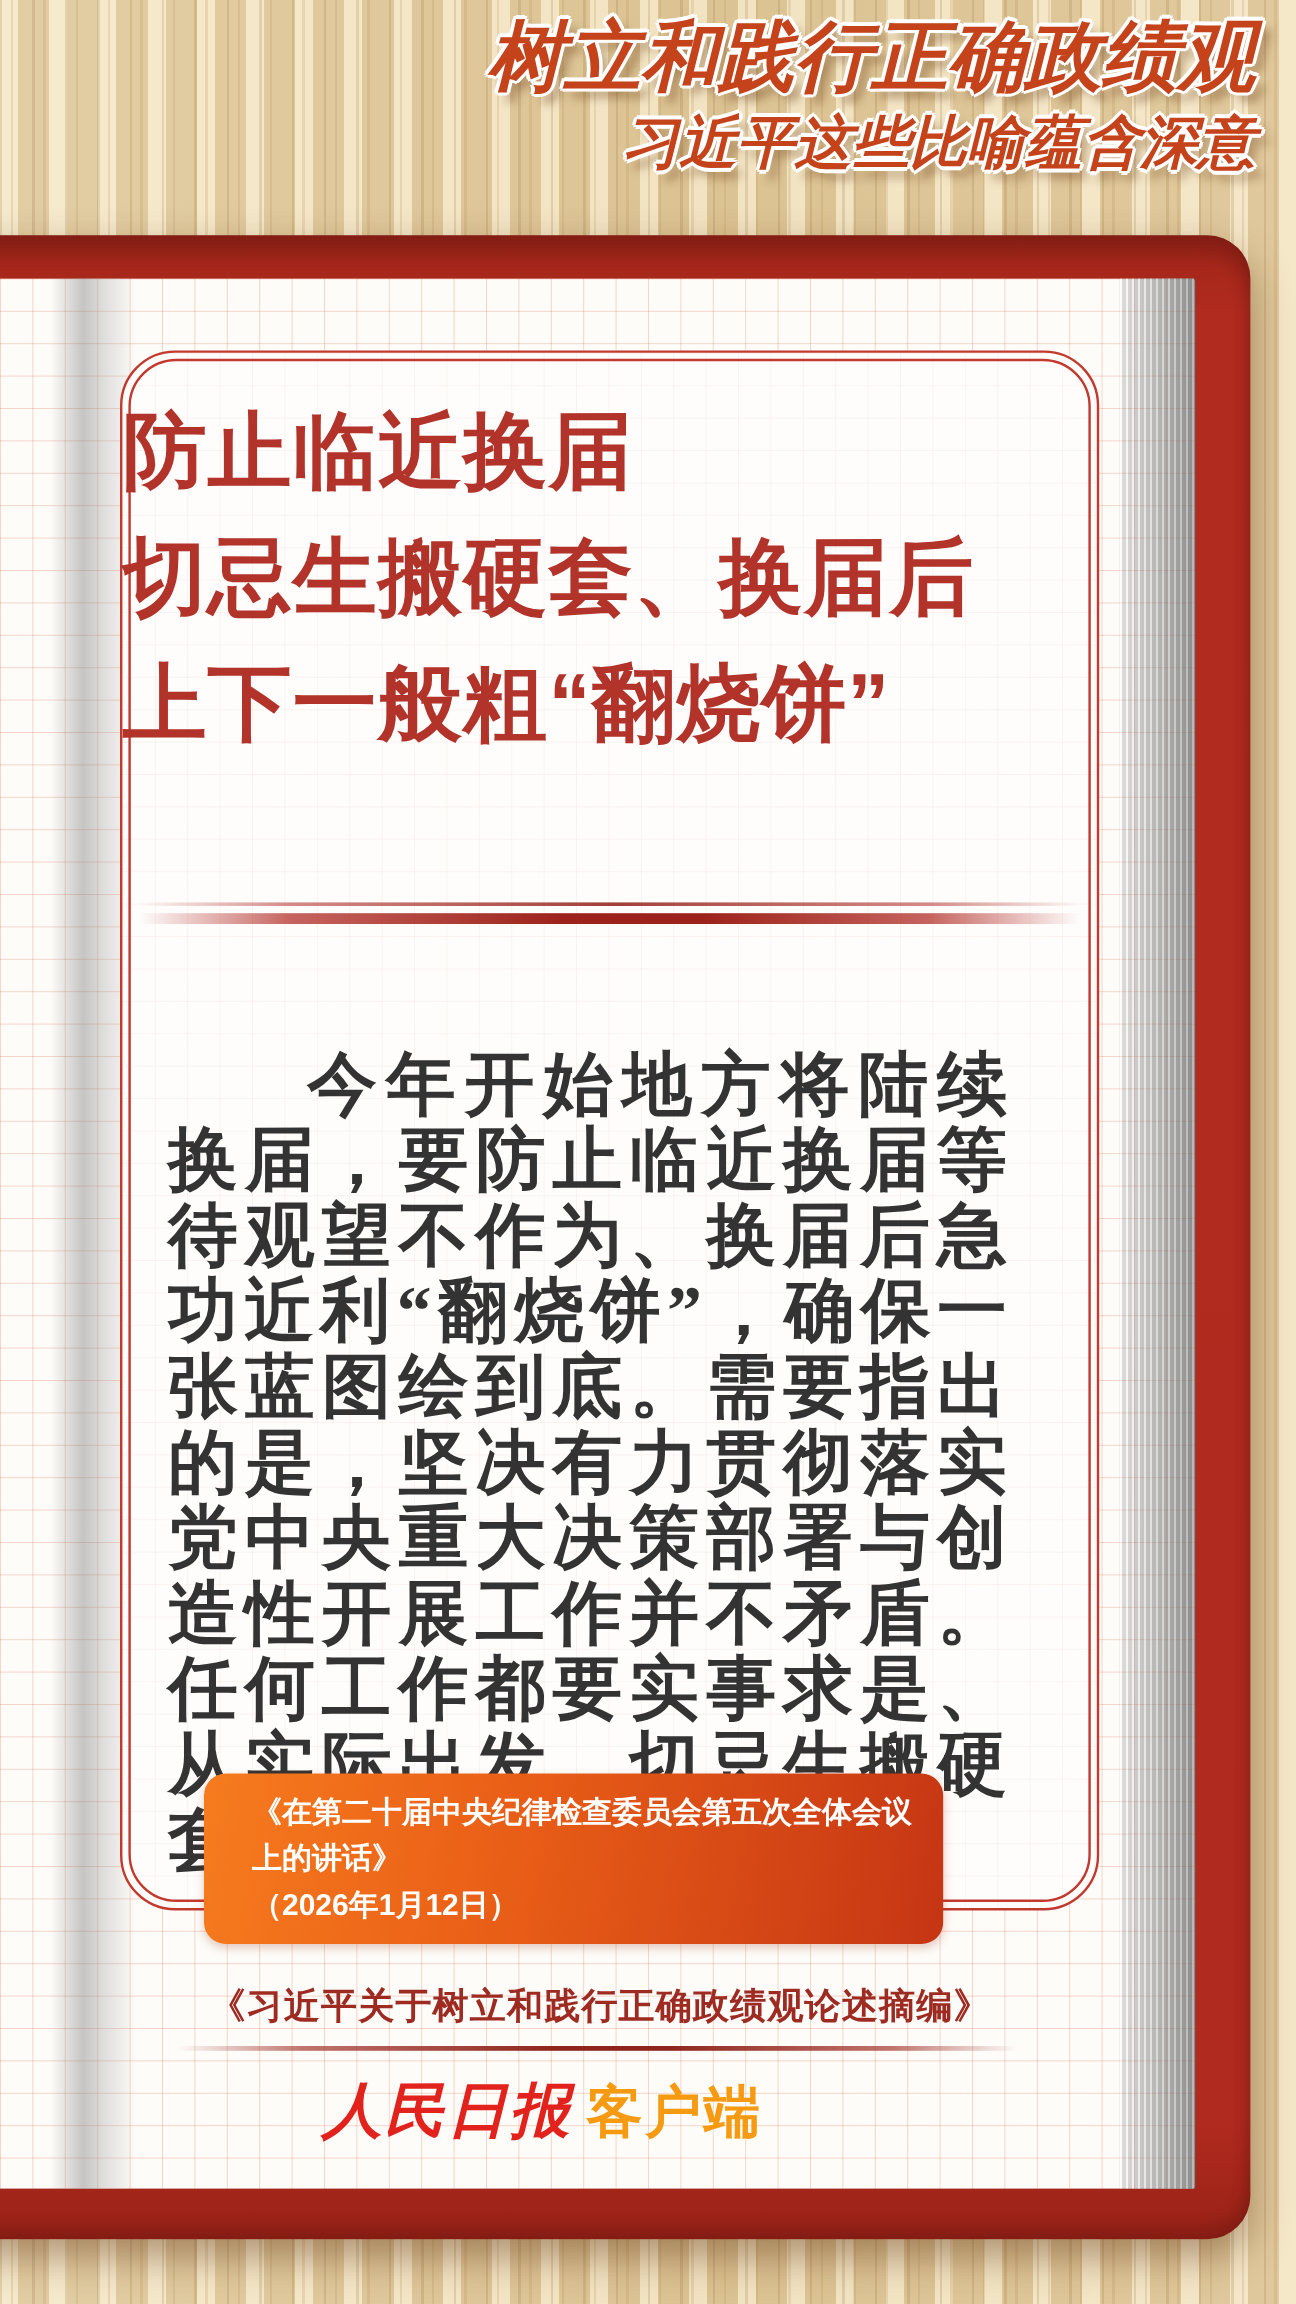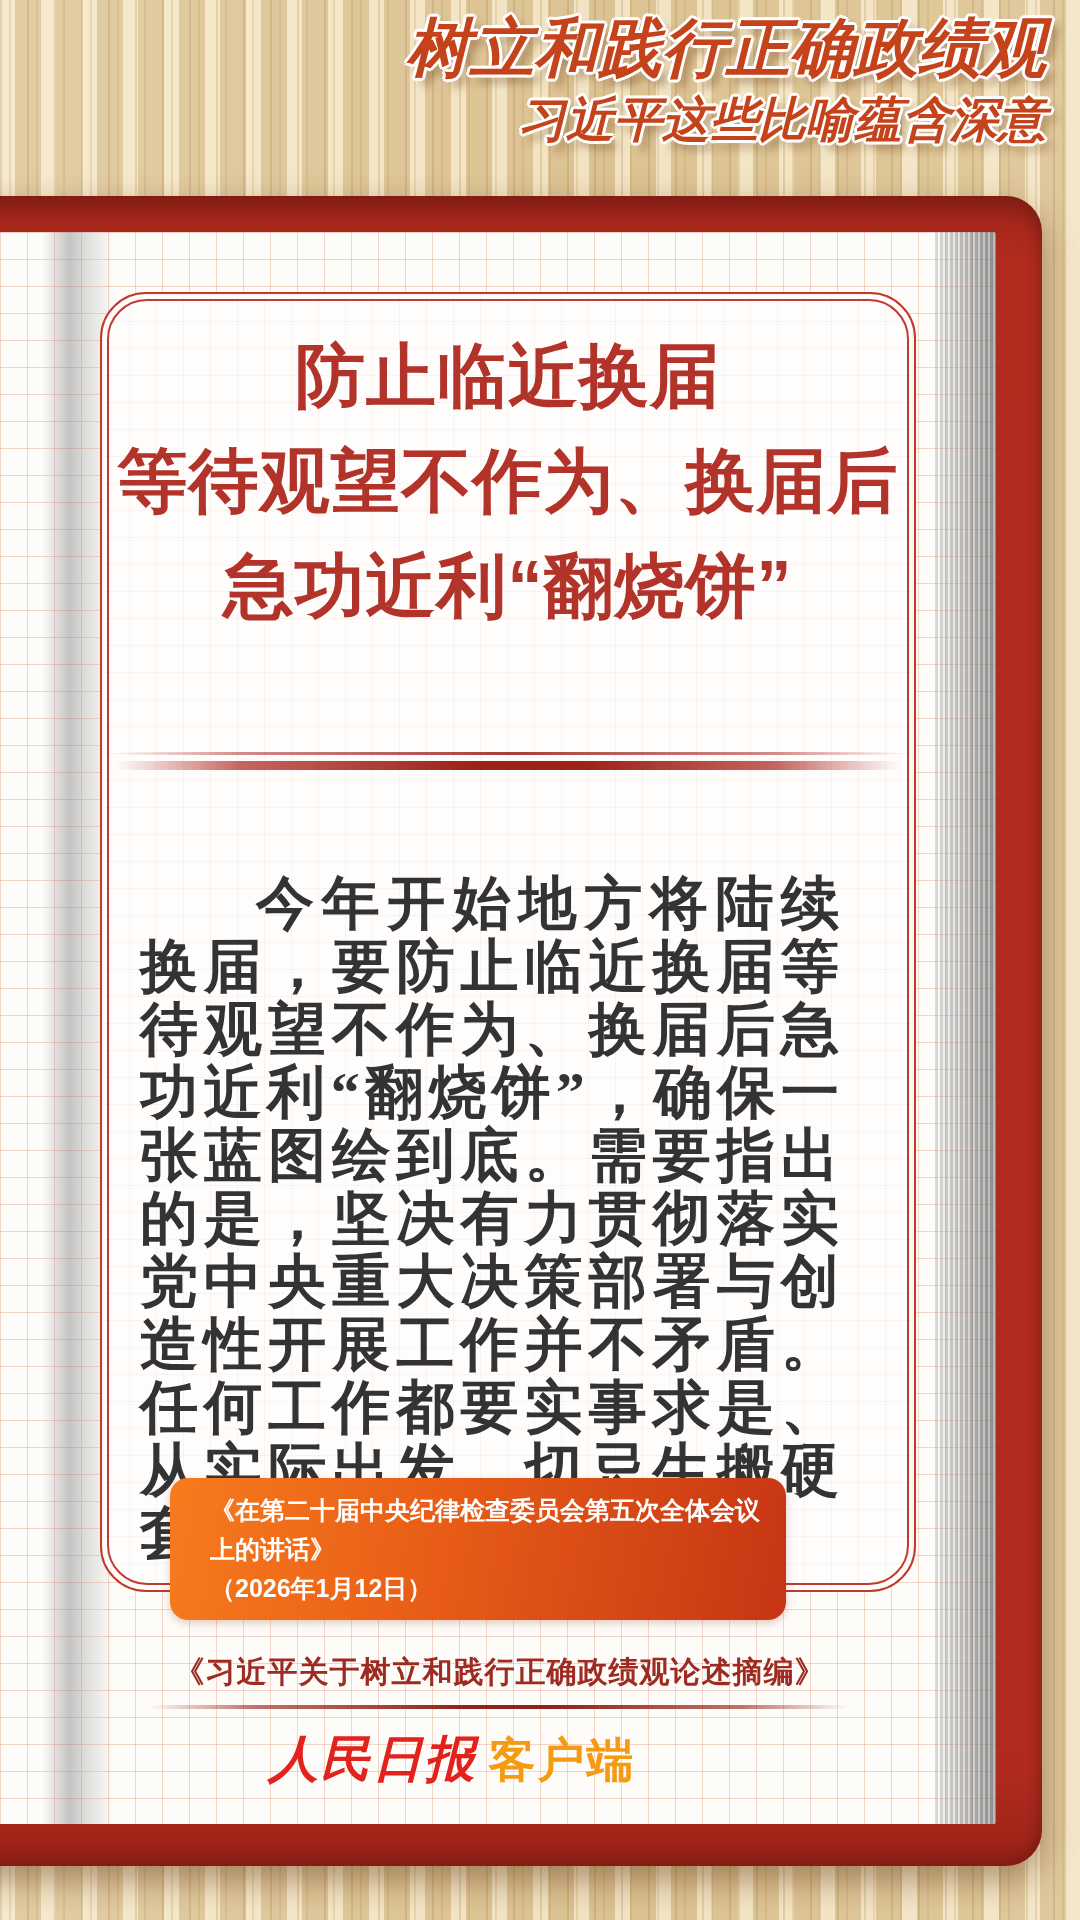--- a/index.html
+++ b/index.html
@@ -58,21 +58,21 @@
     background-color:#fefdfc;
     background-image:
       linear-gradient(rgba(205,140,120,.09) 1px, transparent 1px),
       linear-gradient(90deg, rgba(205,140,120,.09) 1px, transparent 1px);
     background-size:27px 27px;
   }
   .card::before{
     content:"";position:absolute;inset:5px;border:2px solid #c2392e;border-radius:40px;pointer-events:none;
   }
   .card-heading{
-    position:absolute;top:30px;left:0;width:100%;text-align:center;
+    position:absolute;top:30px;left:0;width:100%;text-align:left;
     color:#b2332a;font-weight:800;font-size:70px;line-height:1.5;
     font-family:"Liberation Sans",sans-serif;letter-spacing:1px;
   }
   .divider{position:absolute;top:458px;left:14px;right:14px;}
   .divider .thin{
     height:3px;
     background:linear-gradient(90deg, rgba(179,48,42,0) 0%, rgba(179,48,42,.55) 16%, rgba(148,30,24,.85) 50%, rgba(179,48,42,.55) 84%, rgba(179,48,42,0) 100%);
   }
   .divider .thick{
     height:9px;margin-top:6px;
@@ -127,22 +127,22 @@
 
   <div class="book-cover"></div>
 
   <div class="page"></div>
   <div class="page-curl-left"></div>
   <div class="page-stack-right"></div>
 
   <div class="card">
     <div class="card-heading">
       <div>防止临近换届</div>
-      <div>等待观望不作为、换届后</div>
-      <div>急功近利“翻烧饼”</div>
+      <div>切忌生搬硬套、换届后</div>
+      <div>上下一般粗“翻烧饼”</div>
     </div>
 
     <div class="divider">
       <div class="thin"></div>
       <div class="thick"></div>
     </div>
 
     <p class="card-body">今年开始地方将陆续换届，要防止临近换届等待观望不作为、换届后急功近利“翻烧饼”，确保一张蓝图绘到底。需要指出的是，坚决有力贯彻落实党中央重大决策部署与创造性开展工作并不矛盾。任何工作都要实事求是、从实际出发，切忌生搬硬套、上下一般粗。</p>
 
     <div class="citation-badge">

